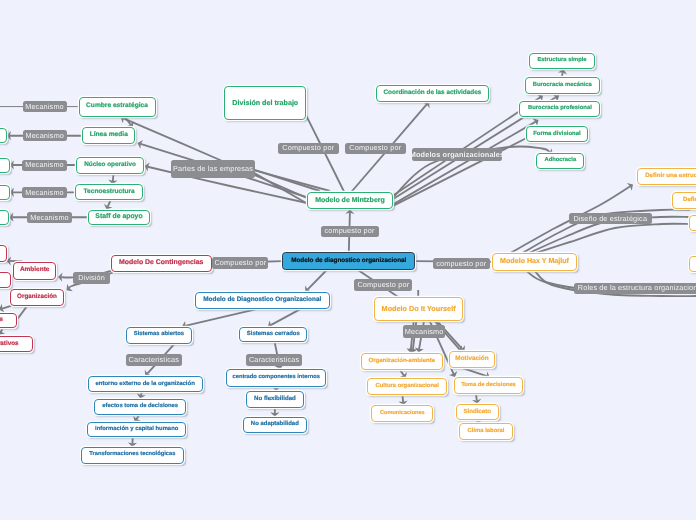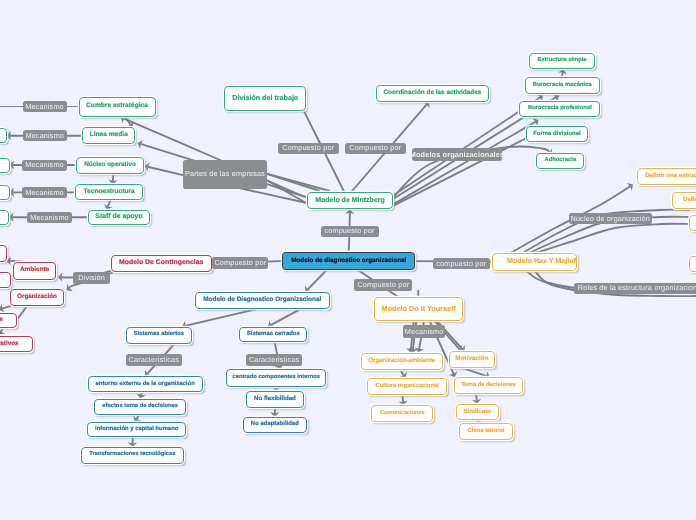--- a/index.html
+++ b/index.html
@@ -272,21 +272,21 @@
       </div>
       <div class="node green" style="left: 75.8px; top: 156.5px; width: 68.5px; height: 17px; font-size: 6.38px;">
         <span>Núcleo operativo</span>
       </div>
       <div class="node green" style="left: 75.3px; top: 184.4px; width: 67.7px; height: 15.9px; font-size: 6.6px;">
         <span>Tecnoestructura</span>
       </div>
       <div class="node green" style="left: 87.8px; top: 209.6px; width: 62.4px; height: 15.1px; font-size: 6.86px;">
         <span>Staff de apoyo</span>
       </div>
-      <div class="node green" style="left: 224.3px; top: 86.2px; width: 82px; height: 25px; font-size: 7.15px;">
+      <div class="node green" style="left: 224.3px; top: 86.2px; width: 82px; height: 34px; font-size: 7.15px;">
         <span>División del trabajo</span>
       </div>
       <div class="node green" style="left: 375.5px; top: 84.6px; width: 113.8px; height: 17.2px; font-size: 6.41px;">
         <span>Coordinación de las actividades</span>
       </div>
       <div class="node green" style="left: 306.9px; top: 191.5px; width: 86.2px; height: 17.9px; font-size: 7.01px;">
         <span>Modelo de Mintzberg</span>
       </div>
       <div class="node green" style="left: 528.9px; top: 52.9px; width: 66.3px; height: 16.3px; font-size: 5.82px;">
         <span>Estructura simple</span>
@@ -308,21 +308,21 @@
       </div>
       <div class="node red" style="left: 111px; top: 254.7px; width: 100.5px; height: 17.4px; font-size: 6.92px;">
         <span>Modelo De Contingencias</span>
       </div>
       <div class="node blue" style="left: 195px; top: 291.9px; width: 134.5px; height: 17.5px; font-size: 6.43px;">
         <span>Modelo de Diagnostico Organizacional</span>
       </div>
       <div class="node orange" style="left: 373.8px; top: 296.8px; width: 89.6px; height: 24px; font-size: 7.28px;">
         <span>Modelo Do It Yourself</span>
       </div>
-      <div class="node orange" style="left: 492.1px; top: 252.8px; width: 84.9px; height: 17.9px; font-size: 7.12px; justify-content: flex-end;">
+      <div class="node orange" style="left: 492.1px; top: 252.8px; width: 84.9px; height: 17.9px; font-size: 7.12px;">
         <span>Modelo Hax Y Majluf</span>
       </div>
       <div class="node red" style="left: 12.9px; top: 261.5px; width: 43.6px; height: 18px; font-size: 6.47px;">
         <span>Ambiente</span>
       </div>
       <div class="node red" style="left: 10px; top: 288.5px; width: 54px; height: 17px; font-size: 6.31px;">
         <span>Organización</span>
       </div>
       <div class="node red" style="left: -22px; top: 244.5px; width: 28.5px; height: 17px; font-size: 6.3px;">
         <span></span>
@@ -394,28 +394,28 @@
       <div class="node orange" style="left: 689px; top: 256px; width: 25px; height: 16px; font-size: 6.1px;">
         <span></span>
       </div>
     </div>
   <div id="label-layer">
       <div class="lbl" style="left: 22.5px; top: 101.1px; width: 44px; height: 11px;">Mecanismo</div>
       <div class="lbl" style="left: 22.5px; top: 130.2px; width: 44.5px; height: 11px;">Mecanismo</div>
       <div class="lbl" style="left: 22px; top: 159.5px; width: 45px; height: 11px;">Mecanismo</div>
       <div class="lbl" style="left: 22px; top: 186.8px; width: 45px; height: 11px;">Mecanismo</div>
       <div class="lbl" style="left: 27px; top: 211.7px; width: 45px; height: 11px;">Mecanismo</div>
-      <div class="lbl" style="left: 171px; top: 159.5px; width: 84px; height: 29px; margin-left: 12px;">Partes de las empresas</div>
+      <div class="lbl" style="left: 171px; top: 159.5px; width: 84px; height: 18px;">Partes de las empresas</div>
       <div class="lbl" style="left: 278px; top: 142.5px; width: 60.5px; height: 11px;">Compuesto por</div>
       <div class="lbl" style="left: 345px; top: 142.5px; width: 60.5px; height: 11px;">Compuesto por</div>
       <div class="lbl" style="left: 412px; top: 148px; width: 90px; height: 12.5px; font-weight: bold;">Modelos organizacionales</div>
       <div class="lbl" style="left: 320.5px; top: 225.5px; width: 58px; height: 11px;">compuesto por</div>
       <div class="lbl" style="left: 212.3px; top: 257.4px; width: 56px; height: 11.2px;">Compuesto por</div>
       <div class="lbl" style="left: 432.5px; top: 258px; width: 57.5px; height: 11px;">compuesto por</div>
       <div class="lbl" style="left: 354.3px; top: 279.3px; width: 58px; height: 11.5px;">Compuesto por</div>
       <div class="lbl" style="left: 72.9px; top: 271.9px; width: 37.4px; height: 11.7px;">División</div>
       <div class="lbl" style="left: 125.5px; top: 354px; width: 56.7px; height: 12.1px;">Caracteristicas</div>
       <div class="lbl" style="left: 245.8px; top: 354px; width: 56.7px; height: 12.1px;">Caracteristicas</div>
       <div class="lbl" style="left: 403.1px; top: 325.4px; width: 42px; height: 12.4px;">Mecanismo</div>
-      <div class="lbl" style="left: 568.5px; top: 213.3px; width: 83.5px; height: 11.2px;">Núcleo de organización</div>
+      <div class="lbl" style="left: 568.5px; top: 213.3px; width: 83.5px; height: 11.2px;">Diseño de estratégica</div>
       <div class="lbl" style="left: 574.1px; top: 282.6px; width: 133px; height: 11px;">Roles de la estructura organizacional</div>
     </div>
 </div>
 
 </body></html>

